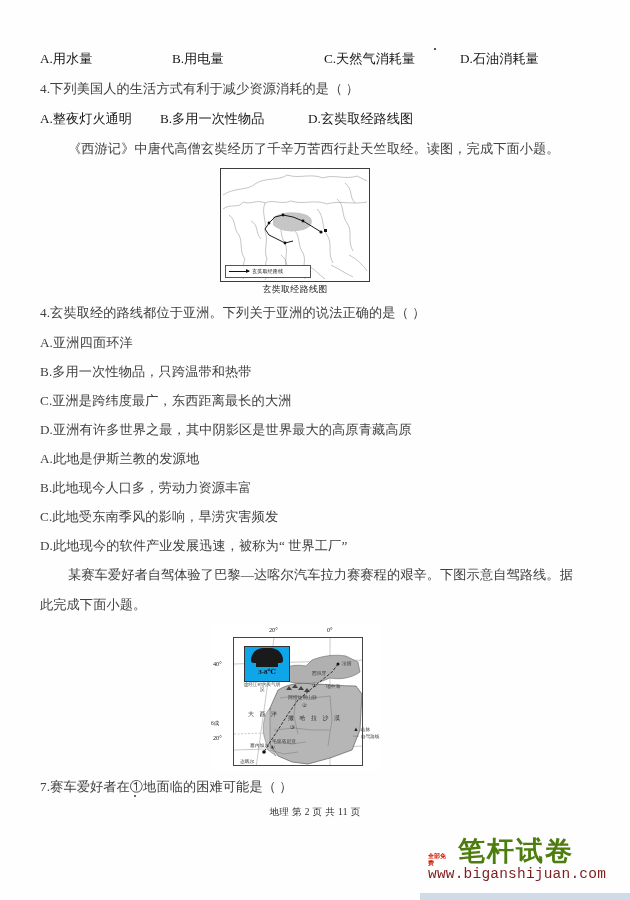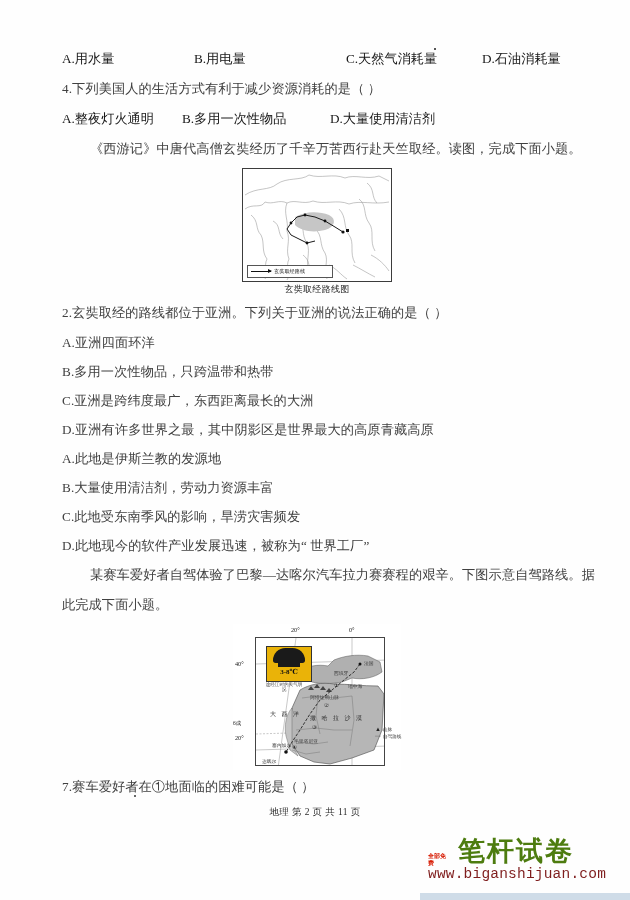--- a/index.html
+++ b/index.html
@@ -15,21 +15,21 @@
     color: #1a1a1a;
     overflow: hidden;
   }
   .page {
     position: absolute;
     inset: 0;
     background: #fefefe;
   }
   .content {
     position: absolute;
-    left: 62px;
+    left: 40px;
     top: 44px;
     width: 510px;
   }
 
   
   .line {
     font-size: 13.2px;
     line-height: 30px;
     letter-spacing: 0.1px;
     white-space: nowrap;
@@ -152,21 +152,21 @@
     font-size: 6.2px;
     color: #222;
   }
   .wbox {
     position: absolute;
     left: 10px;
     top: 8px;
     width: 44px;
     height: 34px;
     border: 1px solid #333;
-    background: #eab308;
+    background: #0ea5e9;
     z-index: 4;
     display: flex;
     flex-direction: column;
     align-items: center;
   }
   .cloud {
     width: 32px;
     height: 15px;
     margin-top: 1px;
     background: #1a1a1a;
@@ -303,21 +303,21 @@
       <span class="o1">A.用水量</span>
       <span class="o2">B.用电量</span>
       <span class="o3">C.天然气消耗量</span>
       <span class="o4">D.石油消耗量</span>
     </div>
 
     <div class="line stem">4.下列美国人的生活方式有利于减少资源消耗的是（ ）</div>
     <div class="opt-row tight">
       <span class="o1">A.整夜灯火通明</span>
       <span class="o2">B.多用一次性物品</span>
-      <span class="o4">D.大量使用清洁剂</span>
+      <span class="o4">D.玄奘取经路线图</span>
     </div>
 
     <div class="line indent">《西游记》中唐代高僧玄奘经历了千辛万苦西行赴天竺取经。读图，完成下面小题。</div>
 
     <div class="figure">
       <div class="map1-wrap">
         <svg width="148" height="112" viewBox="0 0 148 112">
           <g stroke="#8a8a8a" stroke-width="0.5" fill="none">
             <path d="M2,26 C14,18 26,22 34,15 C44,8 58,12 66,6 C78,10 90,4 102,9 C112,5 124,11 136,7 L146,12"></path>
             <path d="M2,40 C10,34 18,40 22,33 C30,36 36,30 44,34"></path>
@@ -349,28 +349,28 @@
           </g>
         </svg>
         <div class="map1-legend">
           <span class="legend-line"></span>
           <span class="legend-text">玄奘取经路线</span>
         </div>
       </div>
       <div class="fig-caption">玄奘取经路线图</div>
     </div>
 
-    <div class="line stem">2.玄奘取经的路线都位于亚洲。下列关于亚洲的说法正确的是（ ）</div>
+    <div class="line stem">4.玄奘取经的路线都位于亚洲。下列关于亚洲的说法正确的是（ ）</div>
     <div class="line choice">A.亚洲四面环洋</div>
     <div class="line choice">B.多用一次性物品，只跨温带和热带</div>
     <div class="line choice">C.亚洲是跨纬度最广，东西距离最长的大洲</div>
     <div class="line choice">D.亚洲有许多世界之最，其中阴影区是世界最大的高原青藏高原</div>
 
     <div class="line choice">A.此地是伊斯兰教的发源地</div>
-    <div class="line choice">B.大量使用清洁剂，劳动力资源丰富</div>
+    <div class="line choice">B.此地现今人口多，劳动力资源丰富</div>
     <div class="line choice">C.此地受东南季风的影响，旱涝灾害频发</div>
     <div class="line choice">D.此地现今的软件产业发展迅速，被称为“ 世界工厂”</div>
 
     <div class="line indent">某赛车爱好者自驾体验了巴黎—达喀尔汽车拉力赛赛程的艰辛。下图示意自驾路线。据</div>
     <div class="line">此完成下面小题。</div>
 
     <div class="figure">
       <div class="map2-wrap">
 
         <span class="coord" style="left:58px; top:2px;">20°</span>

